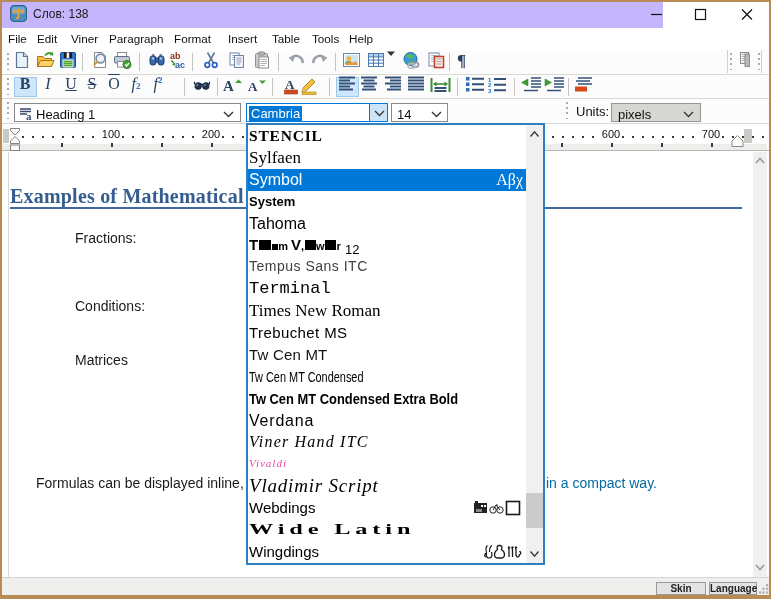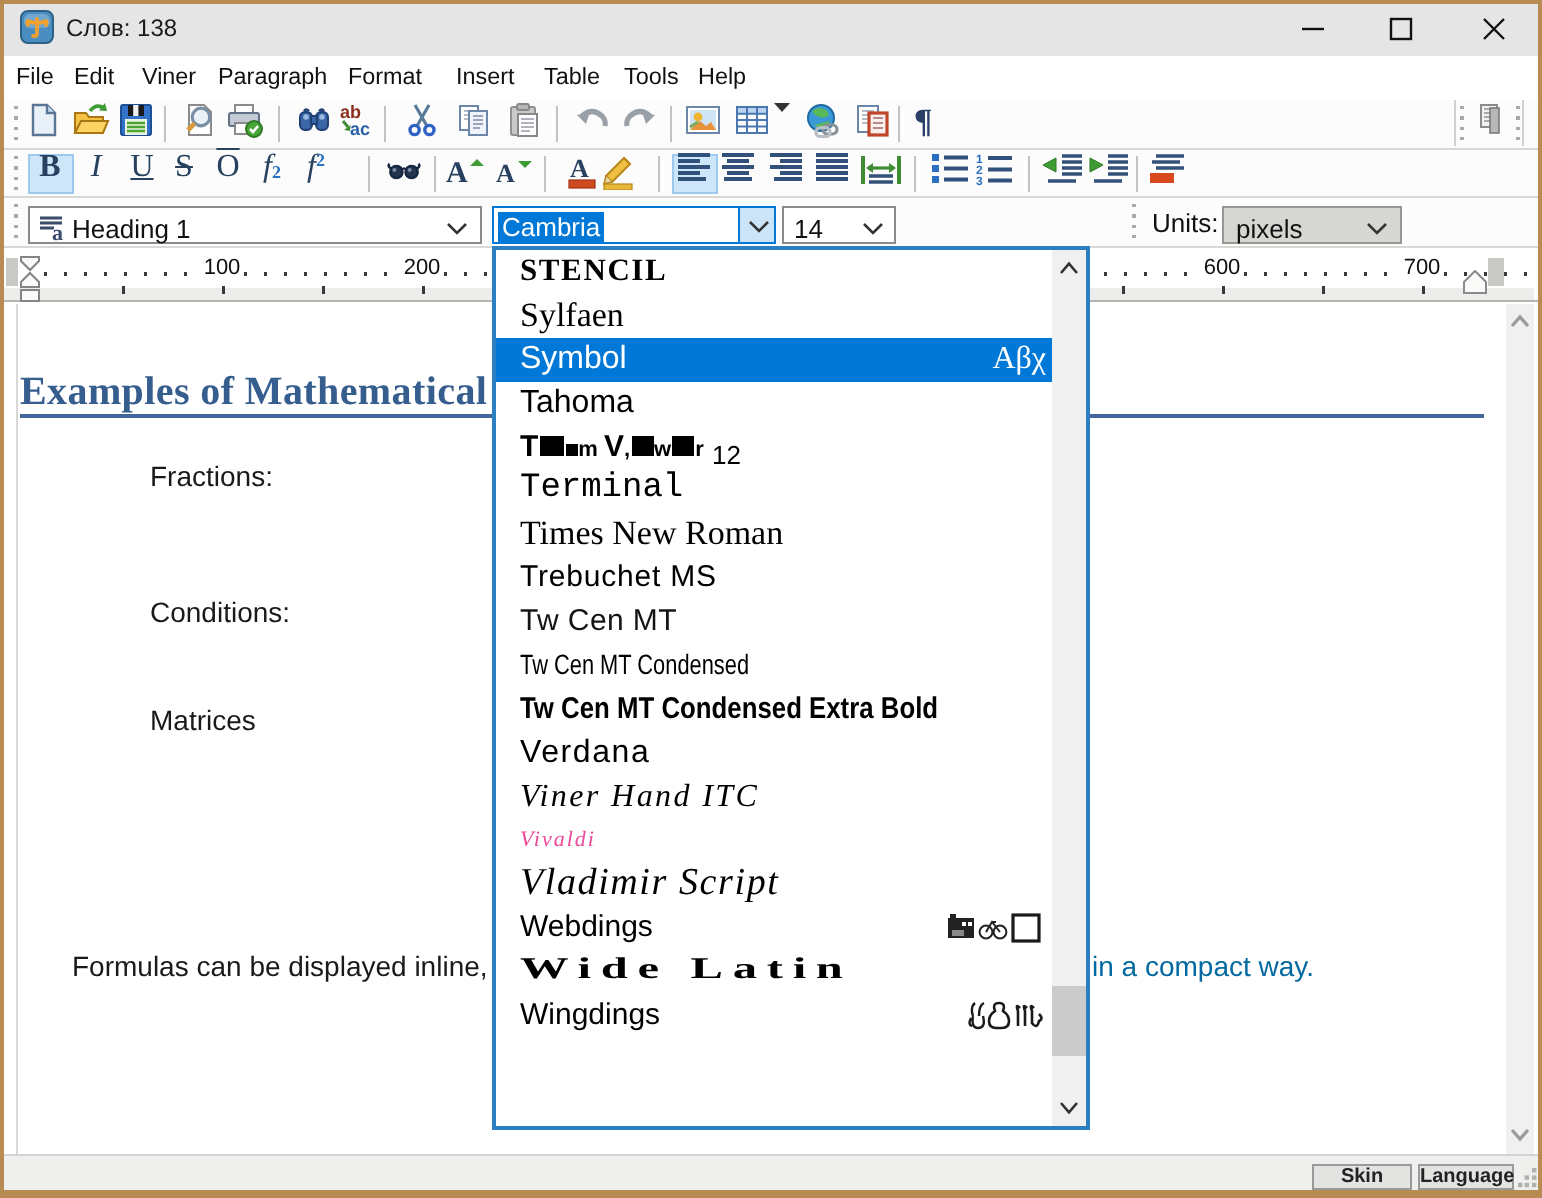--- a/index.html
+++ b/index.html
@@ -2,21 +2,21 @@
 <html><head>
 <meta charset="utf-8">
 <style>
 * { margin:0; padding:0; box-sizing:border-box; }
 html,body { width:771px; height:599px; overflow:hidden; }
 body { font-family:"Liberation Sans", sans-serif; position:relative; background:#fff; }
 #win { position:absolute; left:0; top:0; width:771px; height:599px; background:#fff; }
 .brd { position:absolute; background:#b78b51; z-index:99; }
 .abs { position:absolute; }
 
-#titlebar { position:absolute; left:2px; top:2px; width:767px; height:26px; background:#e5e5e5; }
+#titlebar { position:absolute; left:2px; top:2px; width:661px; height:26px; background:#c4b5fd; }
 #title-text { position:absolute; left:31px; top:5px; font-size:12px; color:#1a1a1a; }
 
 #menubar { position:absolute; left:2px; top:28px; width:767px; height:22px; background:#fff; font-size:11.7px; color:#111; }
 #menubar span { position:absolute; top:4px; }
 
 .tb { position:absolute; left:0; width:769px; background:#fcfcfc; }
 #tb1 { top:50px; height:25px; border-bottom:1px solid #d8d8d4; }
 #tb2 { top:75px; height:24px; border-bottom:1px solid #d8d8d4; }
 #tb3 { top:99px; height:25px; border-bottom:1px solid #d8d8d4; }
 .grip { position:absolute; left:7px; width:2px; background:repeating-linear-gradient(to bottom,#a8a8a8 0 1.6px,transparent 1.6px 5.2px); }
@@ -25,21 +25,21 @@
 
 #ruler { position:absolute; left:0; top:124px; width:769px; height:27px; background:#fff; border-bottom:1px solid #b5b5b2; }
 
 #doc { position:absolute; left:0; top:152px; width:769px; height:425px; background:#fff; }
 #scroll { position:absolute; left:753px; top:152px; width:14px; height:425px; background:#f0f0f0; }
 
 #status { position:absolute; left:2px; top:577px; width:767px; height:18px; background:#efefee; border-top:1px solid #d4d4d4; }
 .sbtn { position:absolute; top:4px; height:13px; background:#e3e3e1; border:1px solid #9a9a9a; font-size:10px; font-weight:bold; color:#222; text-align:center; line-height:11px; }
 
 #dd { position:absolute; left:246px; top:123px; width:299px; height:442px; background:#fff; border:2px solid #2e7fc2; z-index:50; }
-.ddrow { position:relative; height:21.9px; line-height:21.2px; white-space:nowrap; overflow:hidden; padding-left:12px; color:#000; }
+.ddrow { position:relative; height:21.9px; line-height:21.2px; white-space:nowrap; overflow:hidden; padding-left:1px; color:#000; }
 #ddsb { position:absolute; right:0; top:0; width:17px; height:438px; background:#f0f0f0; }
 .bx { display:inline-block; background:#000; vertical-align:baseline; margin:0 0.5px; }
 .combo { position:absolute; background:#fff; border:1px solid #8a8a8a; height:19px; font-size:13px; color:#111; }
 .chev { position:absolute; width:11px; height:7px; }
 .ticklbl { position:absolute; top:4px; font-size:11px; color:#111; transform:translateX(-50%); background:#fff; padding:0 2px; }
 .fmt { font-family:"Liberation Serif", serif; font-size:16px; color:#27415f; }
 </style>
 </head>
 <body>
 <div id="win">
@@ -473,22 +473,24 @@
           <rect x="3.3" y="7.4" width="2.2" height="2.2"></rect>
           <rect x="0" y="7.4" width="2.2" height="2.2"></rect>
         </g>
       </svg>
   </div>
 
   <div id="dd">
     <div class="ddrow" style="font-family:'Liberation Serif',serif;font-weight:bold;font-size:15.5px;letter-spacing:0.8px">STENCIL</div>
     <div class="ddrow" style="font-family:'Liberation Serif',serif;font-size:17px">Sylfaen</div>
     <div class="ddrow" style="background:#0078d7;color:#fff;font-size:16px;width:279px">Symbol<span style="position:absolute;right:4px;font-family:'Liberation Serif',serif">Αβχ</span></div>
+    <div class="ddrow" style="font-weight:bold;font-size:13px">System</div>
     <div class="ddrow" style="font-size:16px">Tahoma</div>
     <div class="ddrow" style="font-weight:bold;font-size:15px;letter-spacing:0">T<span class="bx" style="width:12px;height:10px"></span><span class="bx" style="width:6px;height:6px"></span><span style="font-size:11px">m</span> V<span style="font-size:11px">,</span><span class="bx" style="width:11px;height:10px"></span><span style="font-size:11px">w</span><span class="bx" style="width:11px;height:10px"></span><span style="font-size:11px">r</span>&nbsp;<span style="font-size:13px;font-weight:normal;position:relative;top:4px">12</span></div>
+    <div class="ddrow" style="font-size:14px;color:#3f3f3f;letter-spacing:0.5px">Tempus Sans ITC</div>
     <div class="ddrow" style="font-family:'Liberation Mono',monospace;font-size:17px">Terminal</div>
     <div class="ddrow" style="font-family:'Liberation Serif',serif;font-size:17px">Times New Roman</div>
     <div class="ddrow" style="font-size:15px;letter-spacing:0.4px">Trebuchet MS</div>
     <div class="ddrow" style="font-size:15px;letter-spacing:0.2px;color:#141414">Tw Cen MT</div>
     <div class="ddrow"><span style="display:inline-block;transform:scaleX(0.78);transform-origin:0 50%;font-size:14px">Tw Cen MT Condensed</span></div>
     <div class="ddrow"><span style="display:inline-block;transform:scaleX(0.86);transform-origin:0 50%;font-weight:bold;font-size:15px">Tw Cen MT Condensed Extra Bold</span></div>
     <div class="ddrow" style="font-size:16px;letter-spacing:0.8px">Verdana</div>
     <div class="ddrow" style="font-family:'Liberation Serif',serif;font-style:italic;font-size:16px;letter-spacing:1.2px">Viner Hand ITC</div>
     <div class="ddrow" style="font-family:'Liberation Serif',serif;font-style:italic;font-size:11px;letter-spacing:1px;color:#ec4899">Vivaldi</div>
     <div class="ddrow" style="font-family:'Liberation Serif',serif;font-style:italic;font-size:19px;letter-spacing:0.8px">Vladimir Script</div>

